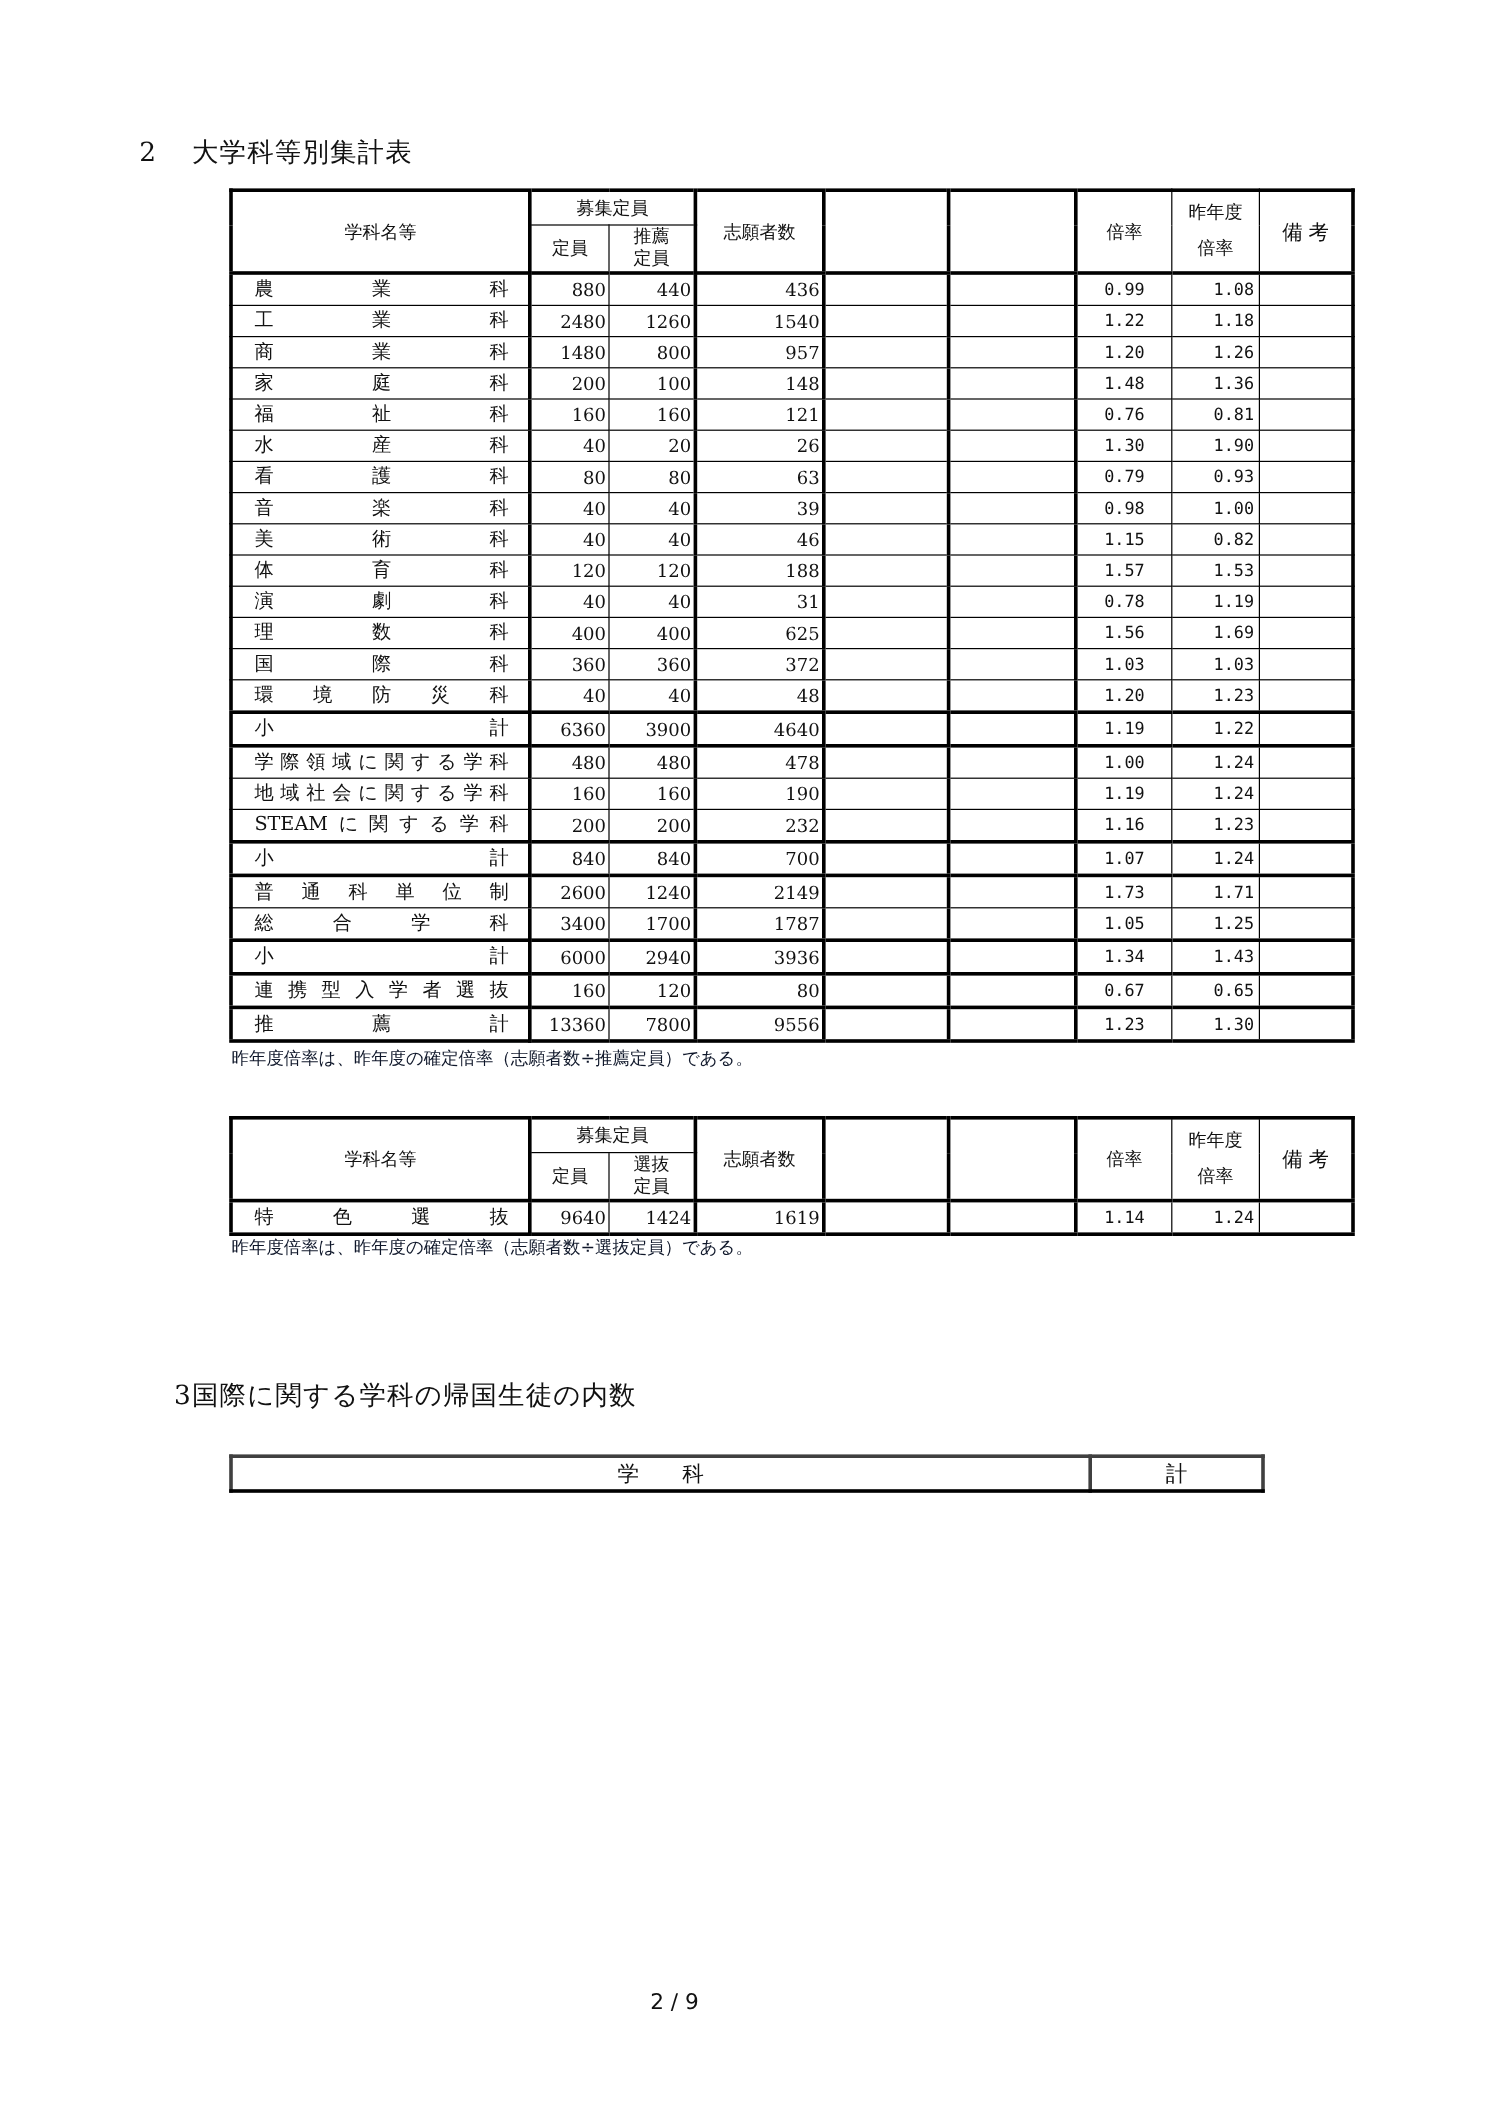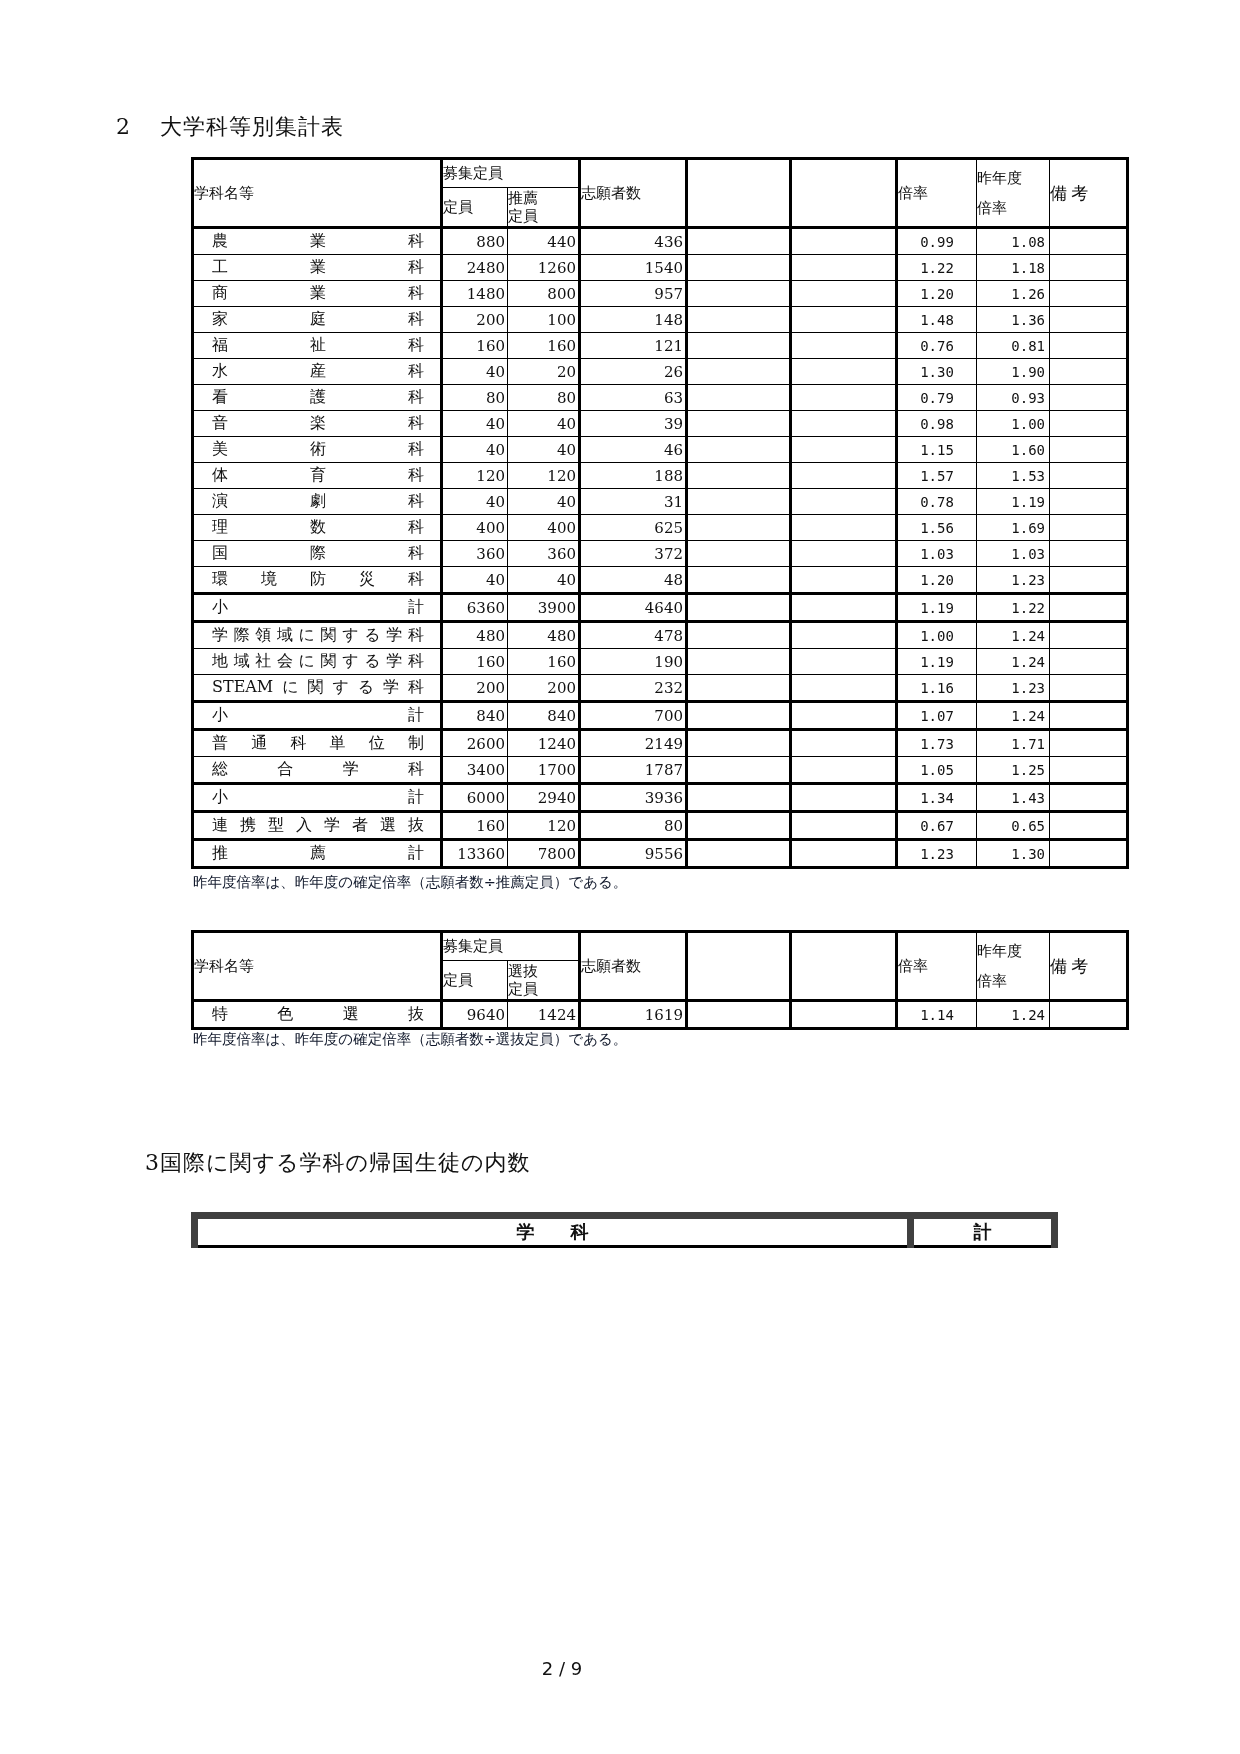--- a/index.html
+++ b/index.html
@@ -15,33 +15,33 @@
   .sec-title .num { display: inline-block; width: 44px; }
   table.grid {
     position: absolute; border-collapse: collapse; table-layout: fixed;
     font-size: 15px;
   }
   table.grid td, table.grid th {
     border: 1px solid #000; padding: 0; height: 25px; font-weight: normal;
     overflow: hidden; white-space: nowrap;
   }
   .t-outer { border: 3px solid #000 !important; }
-  th.hd { font-family: Liberation Serif, serif; font-size: 15px; text-align: left; }
+  th.hd { font-family: Liberation Sans, sans-serif; font-size: 15px; text-align: center; }
   .bl { border-left: 3px solid #000 !important; }
   .br { border-right: 3px solid #000 !important; border-radius: 32px; }
   .bb { border-bottom: 3px solid #000 !important; }
   td.num { text-align: right; padding-right: 2px !important; font-family: "DejaVu Serif", serif; font-size: 15px; }
   td.rate { text-align: right; padding-right: 4px !important; font-family: "DejaVu Sans Mono", monospace; font-size: 14px; }
   td.rate.c { text-align: center; padding-right: 0 !important; }
   td.name { padding: 0 16px 0 18px !important; font-family: "DejaVu Serif", serif; font-size: 16px; }
   td.name .spread { display: flex; justify-content: space-between; width: 100%; }
   .note { position: absolute; font-family: "DejaVu Sans", sans-serif; font-size: 14.5px; color: #0f172a; }
   .footer { position: absolute; left: 0; width: 1124px; text-align: center; top: 1658px; font-family: "DejaVu Sans", sans-serif; font-size: 18px; }
   table.t3 { position: absolute; border-collapse: collapse; table-layout: fixed; border: 3px solid #000; }
-  table.t3 td { border: 7px solid #404040; height: 24px; font-family: "DejaVu Sans", sans-serif; font-size: 15px; font-weight: bold; }
+  table.t3 td { border: 3px solid #404040; height: 24px; font-family: "DejaVu Sans", sans-serif; font-size: 15px; }
 </style>
 </head>
 <body>
 
 <div class="sec-title" style="left:116px; top:112px;">
   <span class="num">2</span><span>大学科等別集計表</span>
 </div>
 
 <table class="grid t-outer" id="t1" style="left:191px; top:157px; width:938px;">
   <colgroup>
@@ -221,21 +221,21 @@
             <span>術</span>
             <span>科</span>
           </div>
         </td>
         <td class="num">40</td>
         <td class="num">40</td>
         <td class="num bl">46</td>
         <td class="bl"></td>
         <td class="bl"></td>
         <td class="rate c bl">1.15</td>
-        <td class="rate">1.60</td>
+        <td class="rate">0.82</td>
         <td class=""></td>
       </tr>
       <tr style="height: 24px;">
         <td class="name br">
           <div class="spread">
             <span>体</span>
             <span>育</span>
             <span>科</span>
           </div>
         </td>

